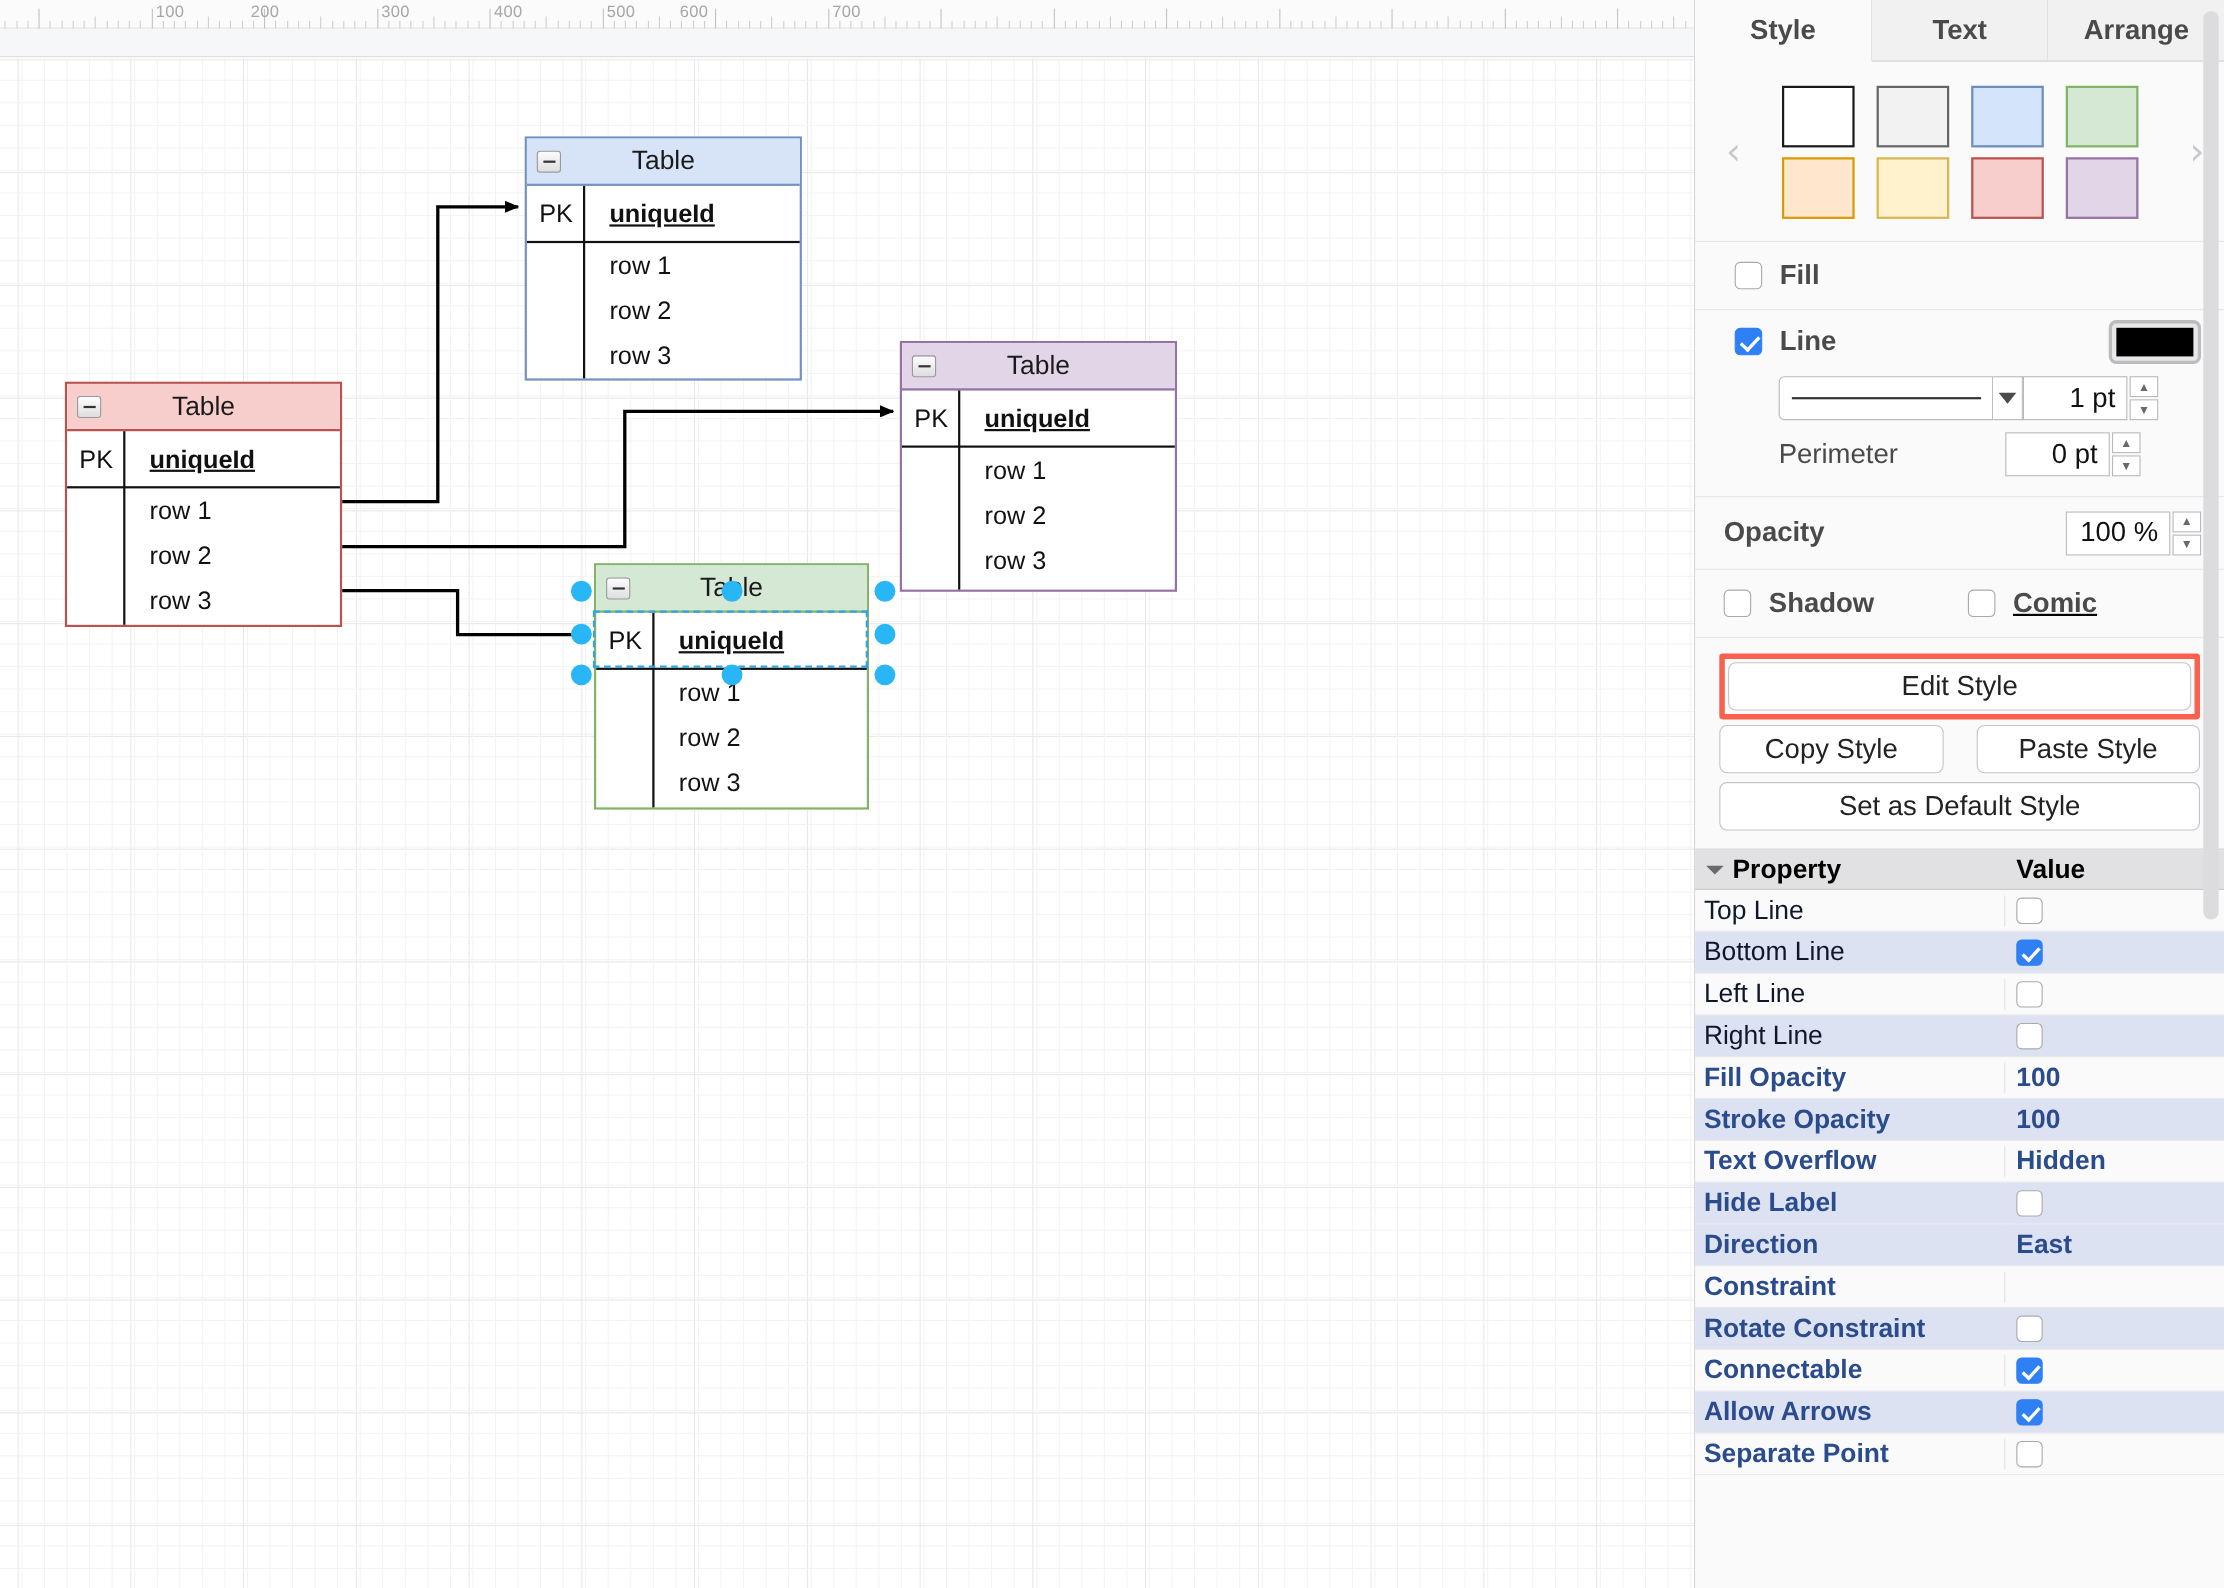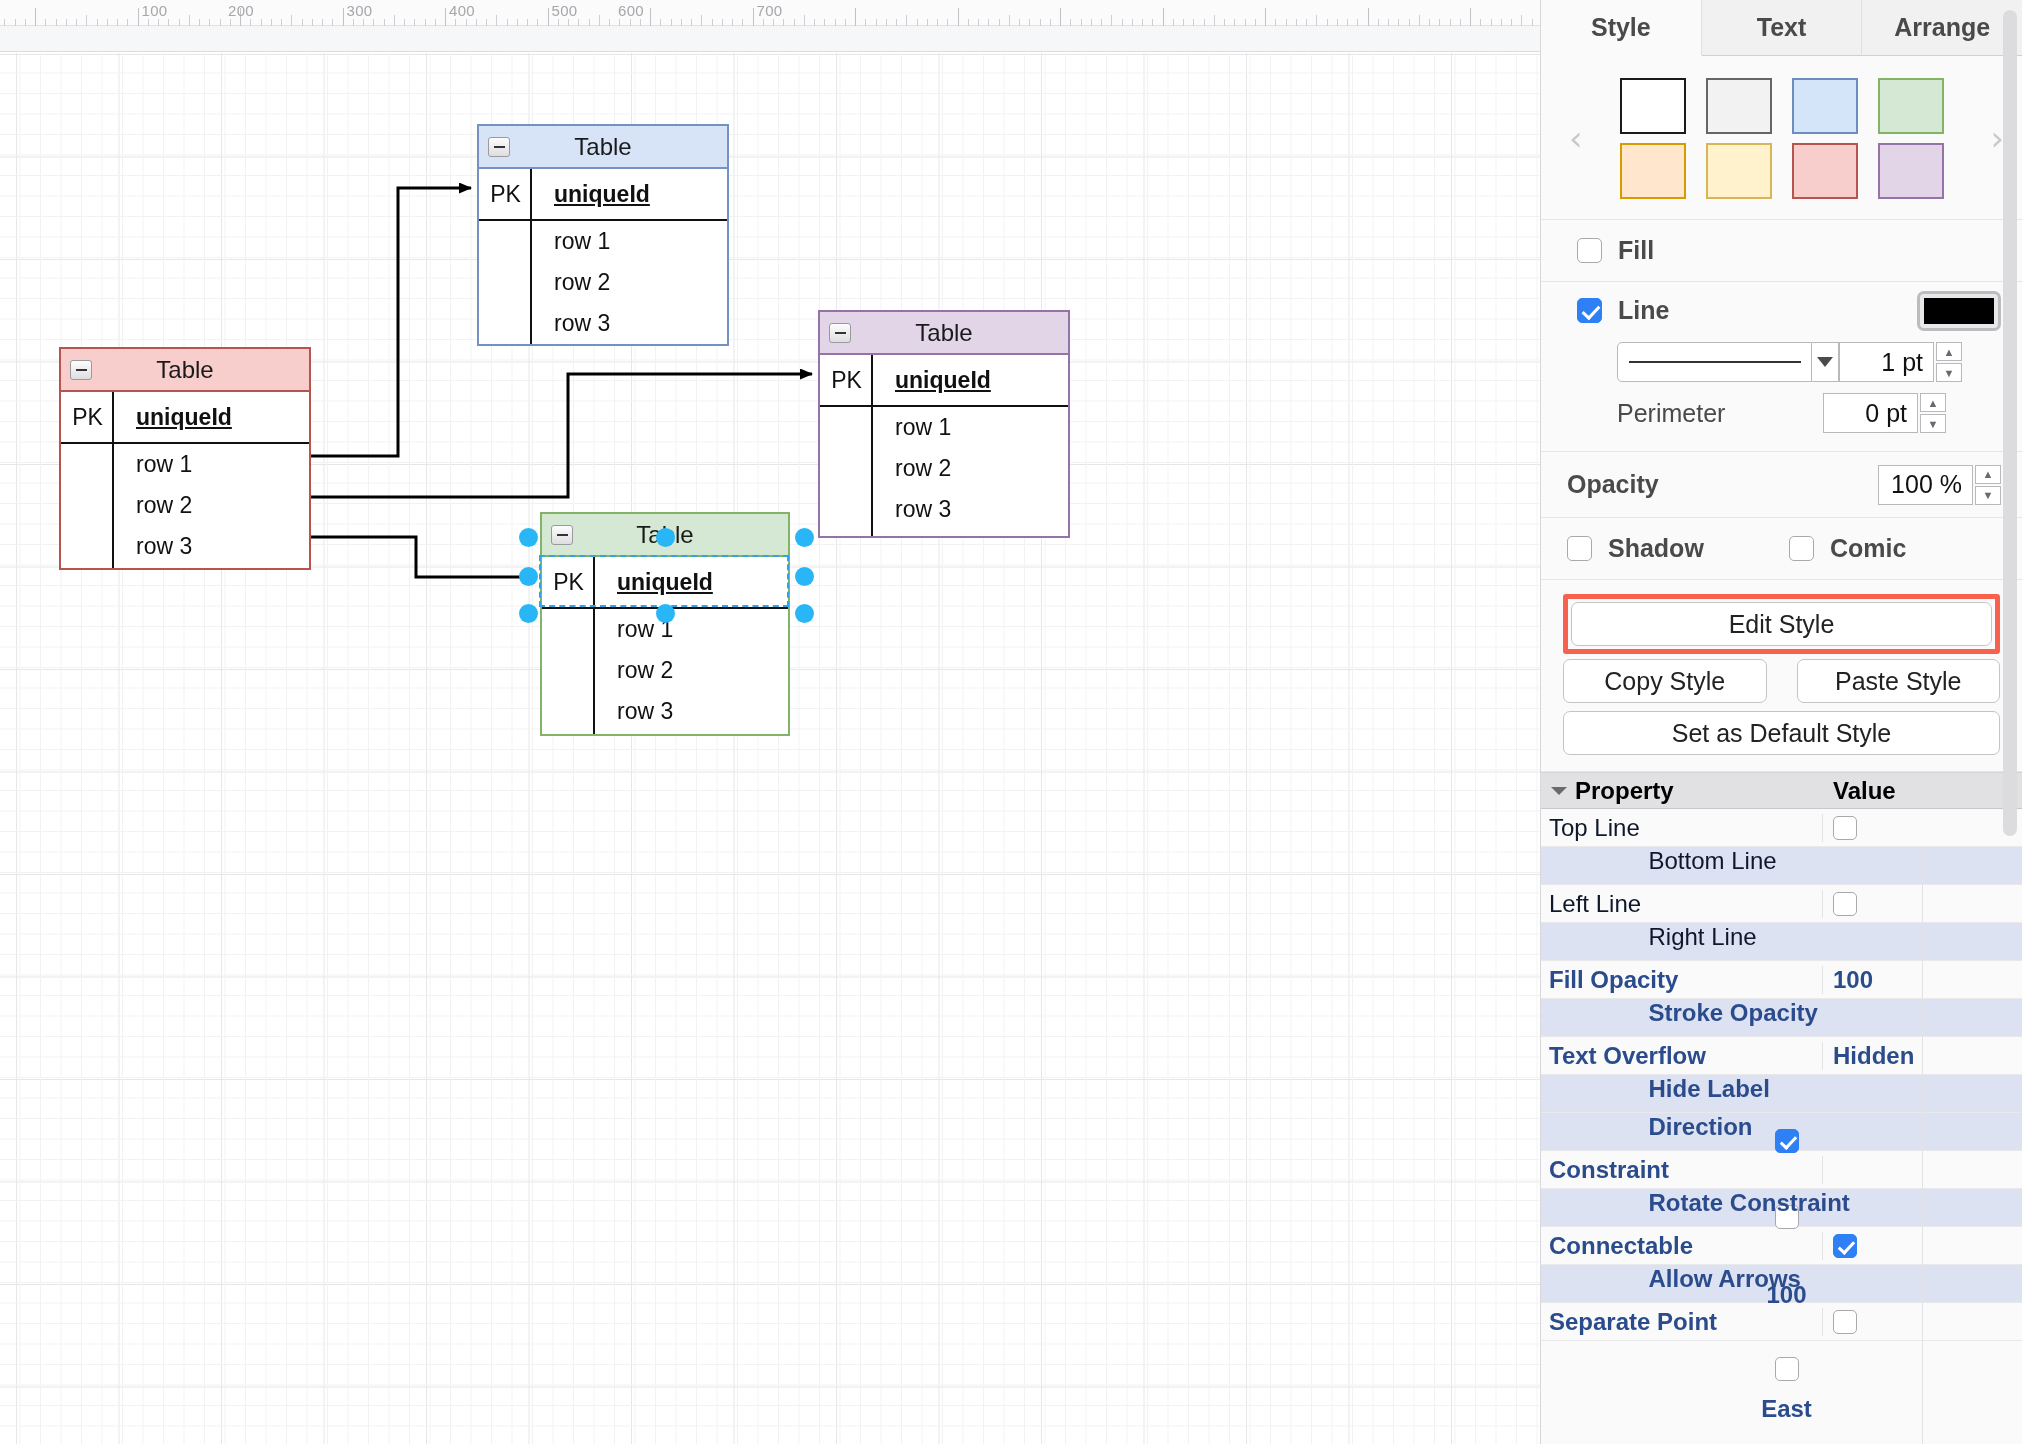--- a/index.html
+++ b/index.html
@@ -130,41 +130,41 @@
   .spin div{ width:26px; height:19px; border:1px solid #b9b9bd; background:#fff;
      display:flex; align-items:center; justify-content:center; font-size:11px;
      color:#6a6a6e; }
   .perim{ display:flex; align-items:center; margin:11px 0 0 76px; }
   .perim .plabel{ font-size:25px; color:#4a4a4a; width:206px; }
 
   #opacity-sec{ height:66px; display:flex; align-items:center; padding-left:26px; }
   #opacity-sec .olabel{ font-size:25px; font-weight:bold; color:#4a4a4a; flex:1; }
   #sc-sec{ height:62px; display:flex; align-items:center; }
   #sc-sec .row-line{ padding-left:26px; }
-  #sc-sec .row-line.two{ padding-left:28px; }
+  #sc-sec .row-line.two{ padding-left:28px;text-decoration:underline; }
 
   #btn-sec{ padding:14px 22px 16px; }
   .btn{ width:100%; height:44px; background:#fff; border:1px solid #c4c4c8;
      border-radius:7px; font-size:25px; color:#222; cursor:pointer;
      font-family:"Liberation Sans", sans-serif; display:flex; align-items:center;
      justify-content:center; }
   .btn-hl{ border:5px solid #f9614f; border-radius:3px; padding:3px; margin-bottom:5px;}
   .btn-row{ display:flex; gap:30px; margin-bottom:8px; }
 
   
   #prop{ border-top:1px solid #d4d4d6; }
   .ptr{ display:flex; height:38px; align-items:center; border-bottom:1px solid #e9e9ec;}
   .ptr.head{ background:#e1e1e3; height:36px; font-weight:bold; color:#000;
      border-bottom:1px solid #c8c8cc; }
   .pname{ width:282px; flex:0 0 282px; padding-left:8px; font-size:24px;
      border-right:1px solid #e3e3e6; overflow:hidden; white-space:nowrap; }
   .pval{ flex:1; padding-left:10px; font-size:24px; display:flex; align-items:center; }
   .ptr.plain .pname,.ptr.plain .pval{ color:#0f172a; }
   .ptr.blue .pname,.ptr.blue .pval{ color:#2b4c8c; font-weight:bold; }
-  .ptr.alt{ background:#dde2f2;flex-direction:column; }
+  .ptr.alt{ background:#dde2f2; }
   .ptr.head .pname{ position:relative; padding-left:34px; }
   .ptr.head .sortcaret{ position:absolute; left:10px; top:50%;
      transform:translateY(-50%); border-left:8px solid transparent;
      border-right:8px solid transparent; border-top:8px solid #6a6a6e; }
   .pck{ width:24px; height:24px; border:1px solid #a9a9ad; border-radius:5px;
      background:#fff; cursor:pointer; }
   .pck.on{ background:#2f7ff5; border-color:#2f7ff5; position:relative; }
   .pck.on:after{ content:""; position:absolute; left:8px; top:3px; width:6px;
      height:13px; border:solid #fff; border-width:0 3px 3px 0; transform:rotate(43deg);}
 

